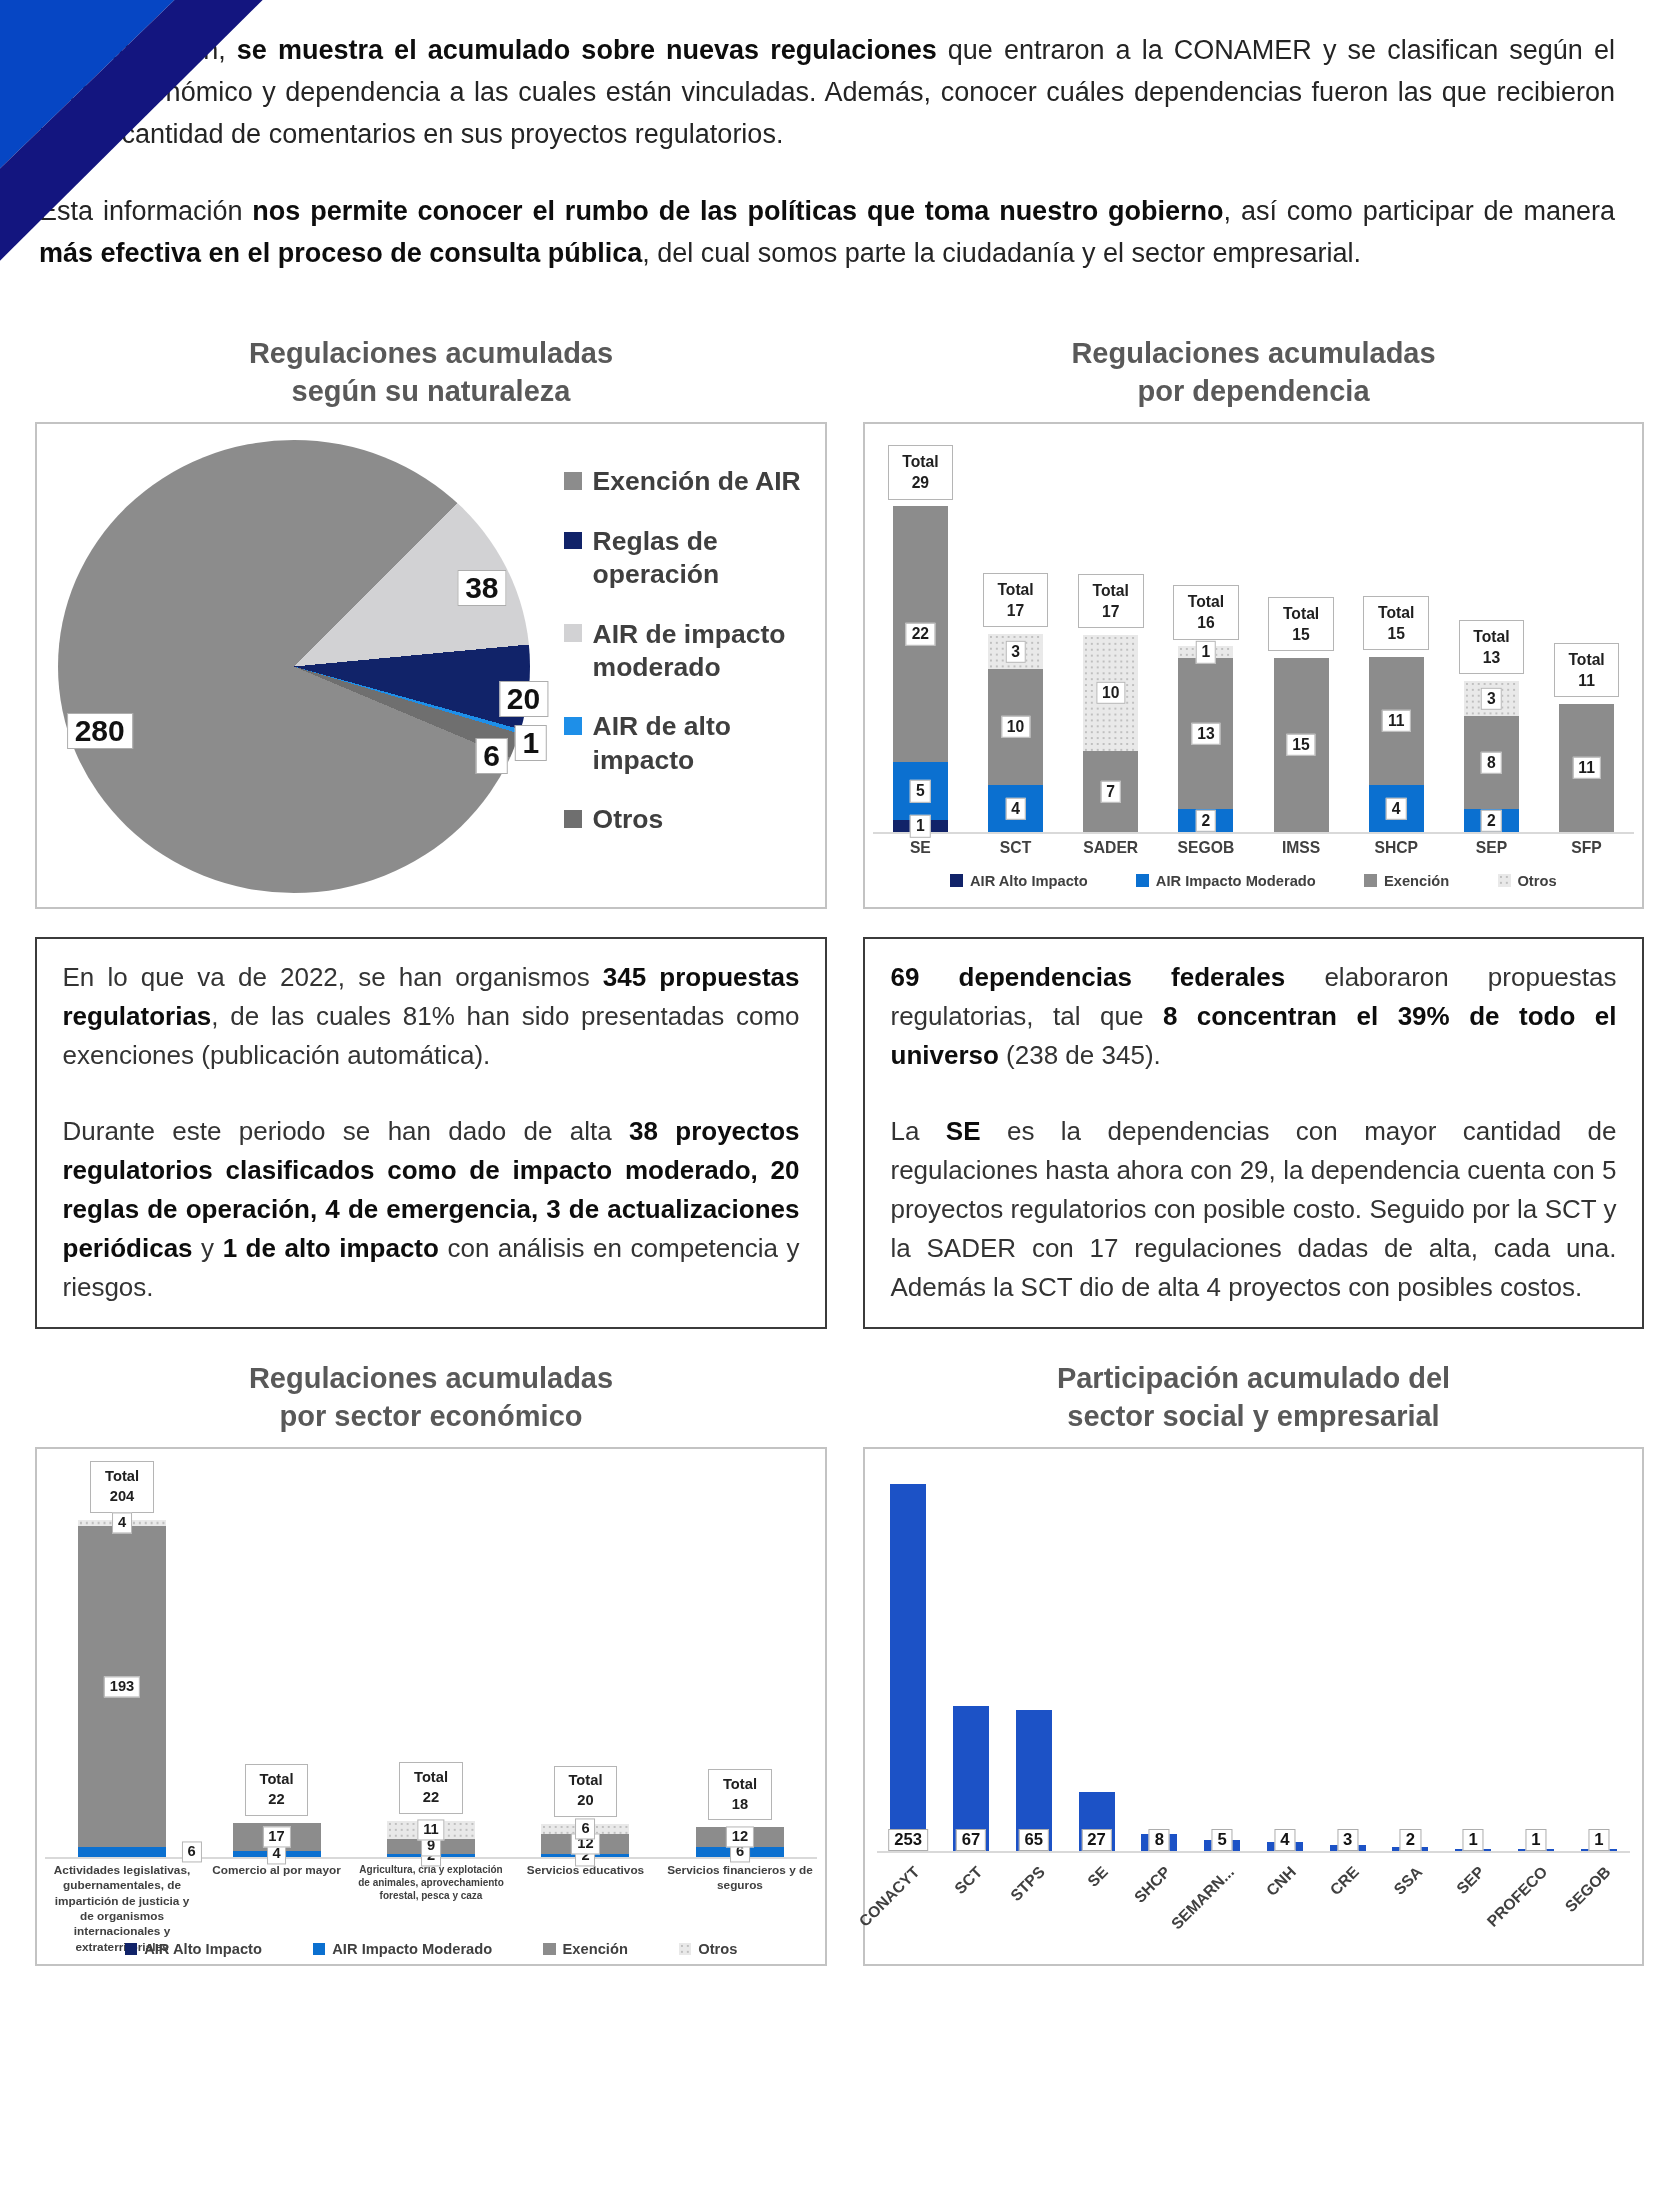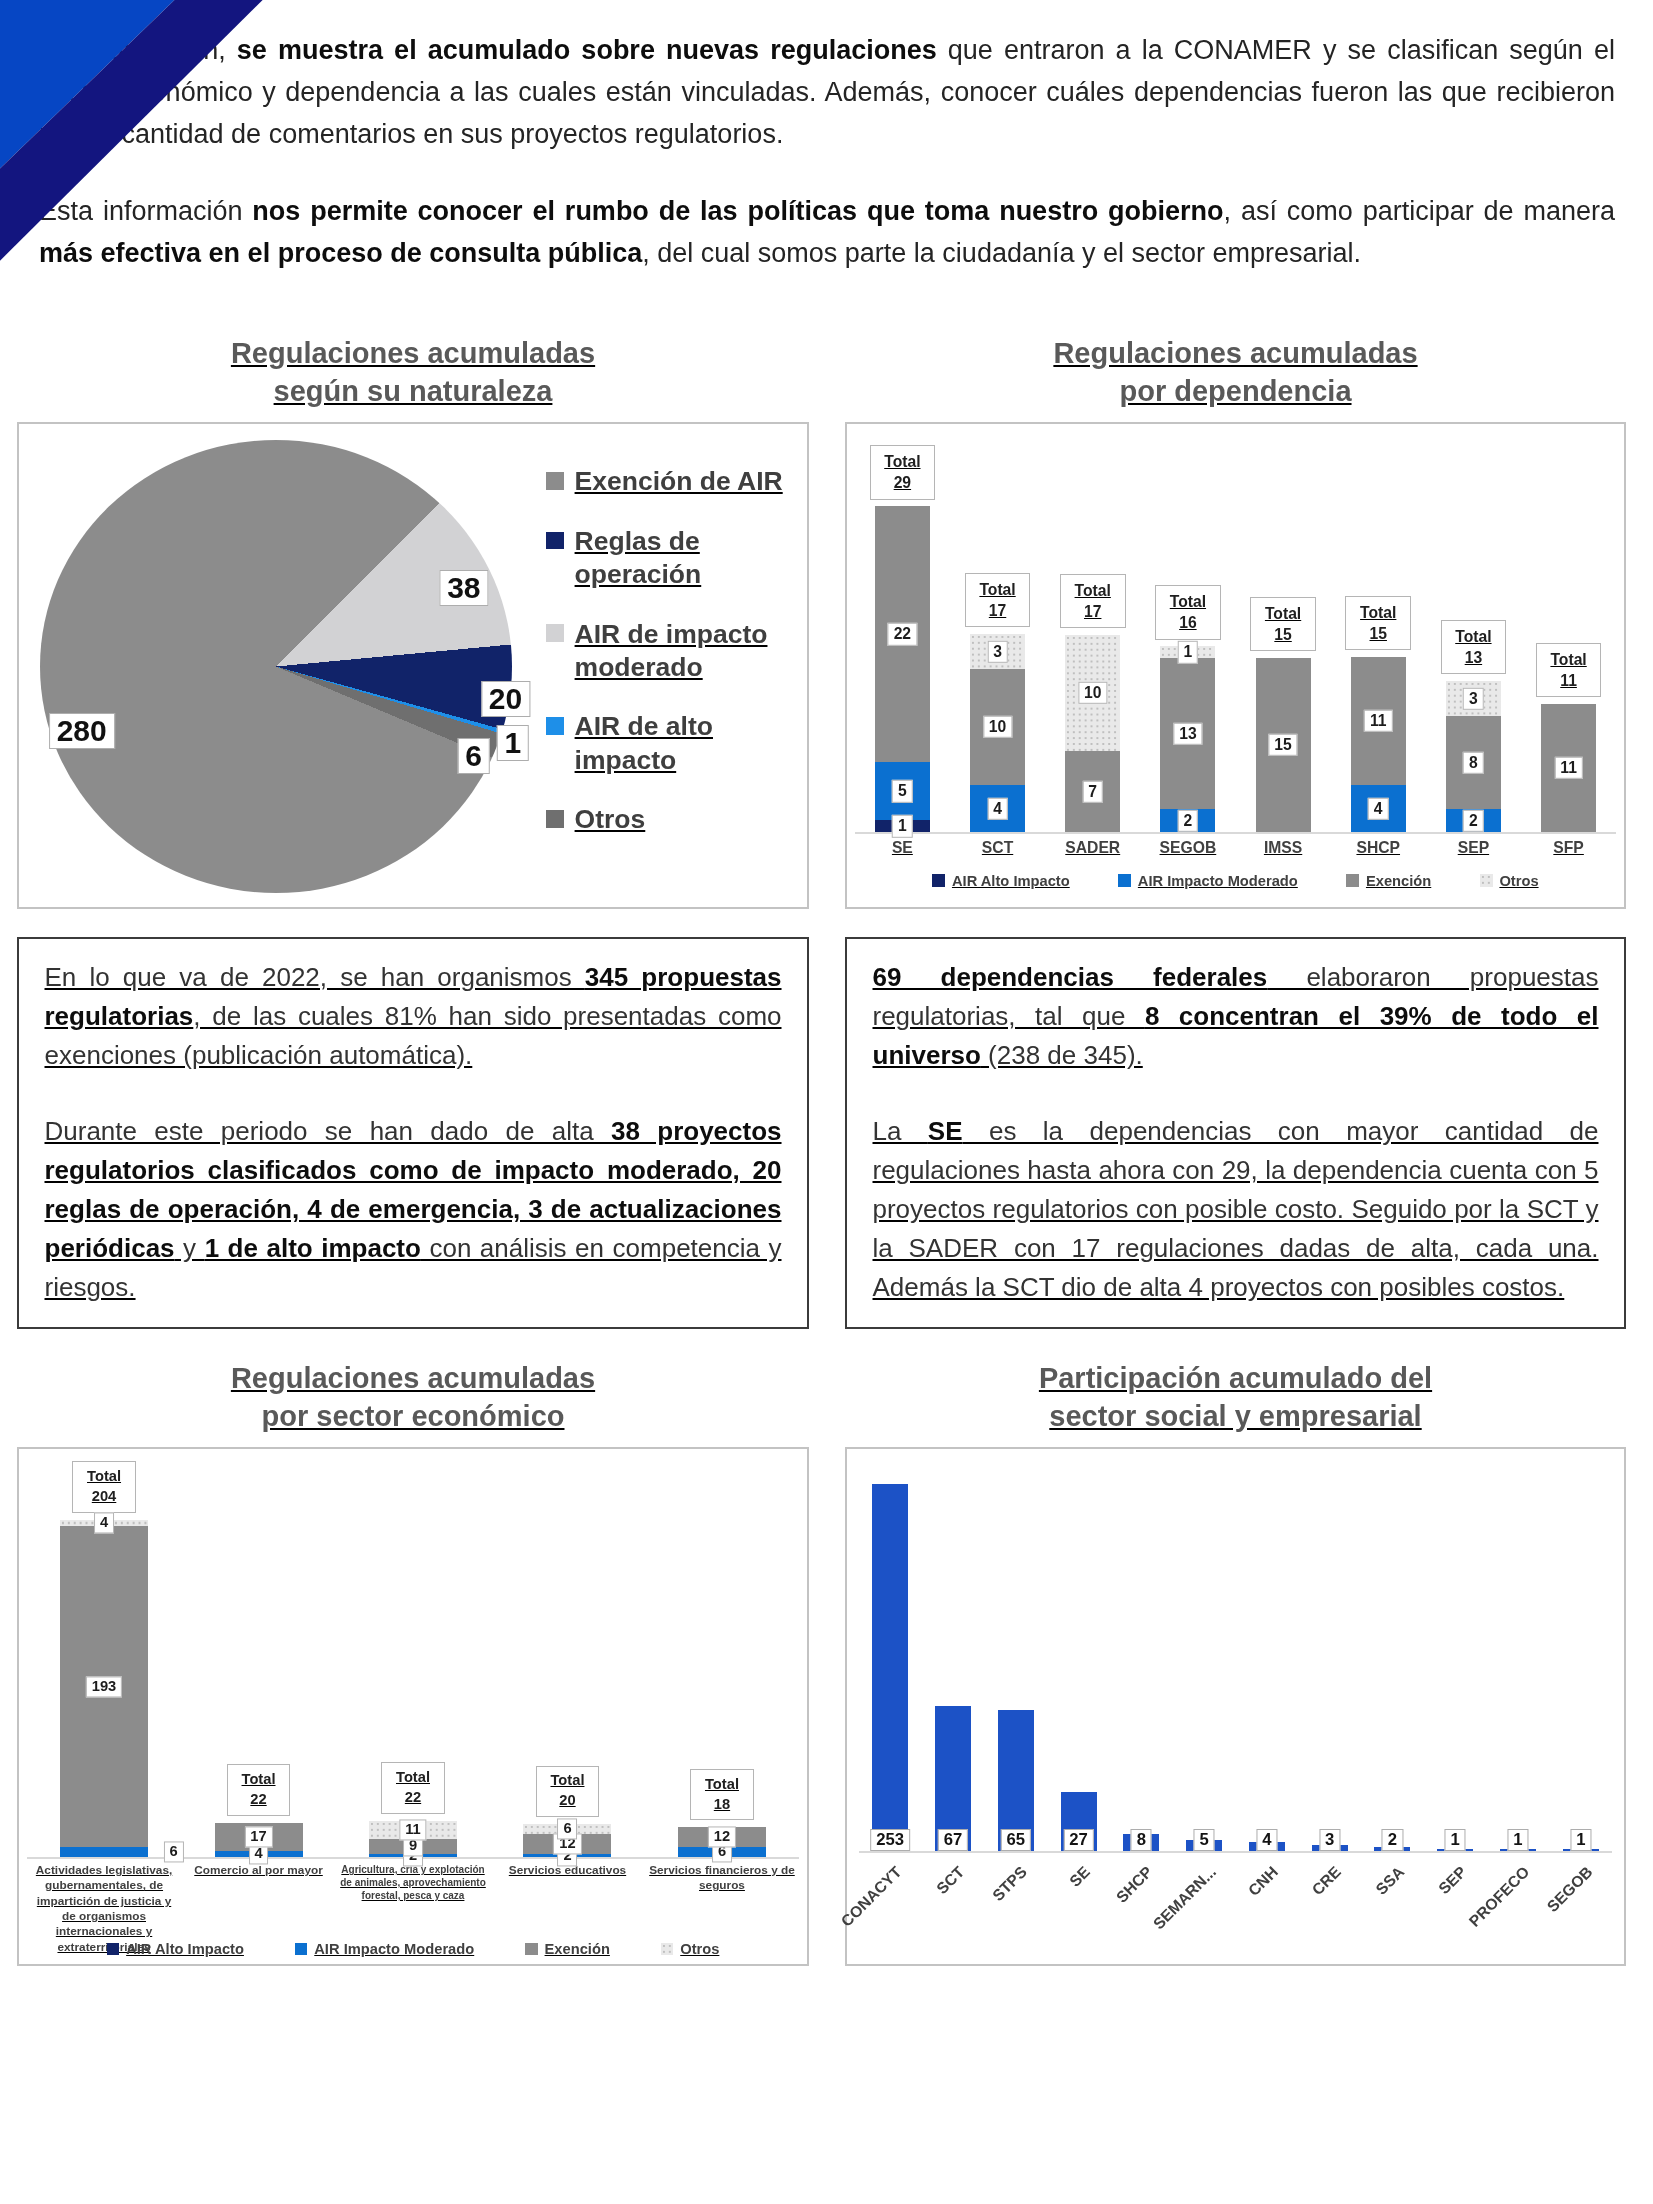--- a/index.html
+++ b/index.html
@@ -17,21 +17,21 @@
   .logo-regulatoria { font-size:73px; font-weight:bold; letter-spacing:0px; color:#1C3DAD; line-height:1.02; }
   .logo-underline { height:12.7px; background:#1560DE; margin-top:5.9px; width:549px; }
   .subtitle { text-align:center; font-size:36px; color:#141414; margin-top:7.8px; }
 
   
   .intro { margin:29px 39px 0 39px; }
   .intro p { font-size:27px; line-height:1.56; color:#242424; text-align:justify; margin-bottom:35px; }
   .b { font-weight:bold; color:#0d0d0d; }
 
   
-  .grid { display:grid; grid-template-columns:792px 781px; column-gap:36px; margin:0 0 0 17px;text-decoration:underline; }
+  .grid { display:grid; grid-template-columns:792px 781px; column-gap:36px; margin:0 0 0 35px; }
   .chart-title { font-size:29px; font-weight:bold; color:#595959; text-align:center; line-height:1.3; margin:25.5px 0 11.8px 0; }
   .chart-box { border:2px solid #C3C3C3; background:#fff; position:relative; }
 
   
   .pie-flex { display:flex; padding:11.8px 9.8px 11.8px 13.7px; height:100%; }
   .pie-wrap { position:relative; width:490px; height:461px; flex:none; }
   .pie { position:absolute; left:7.8px; top:3.9px; width:472px; height:453px; border-radius:50%; }
   .pie-label { position:absolute; transform:translate(-50%,-50%); background:#fff; border:1px solid #ADADAD; padding:0px 6.9px; font-size:30px; font-weight:bold; color:#111; white-space:nowrap; }
   .pie-legend { display:flex; flex-direction:column; justify-content:space-between; padding:29px 0 59px 23.5px; flex:1; }
   .pleg-item { display:flex; gap:10.8px; }

